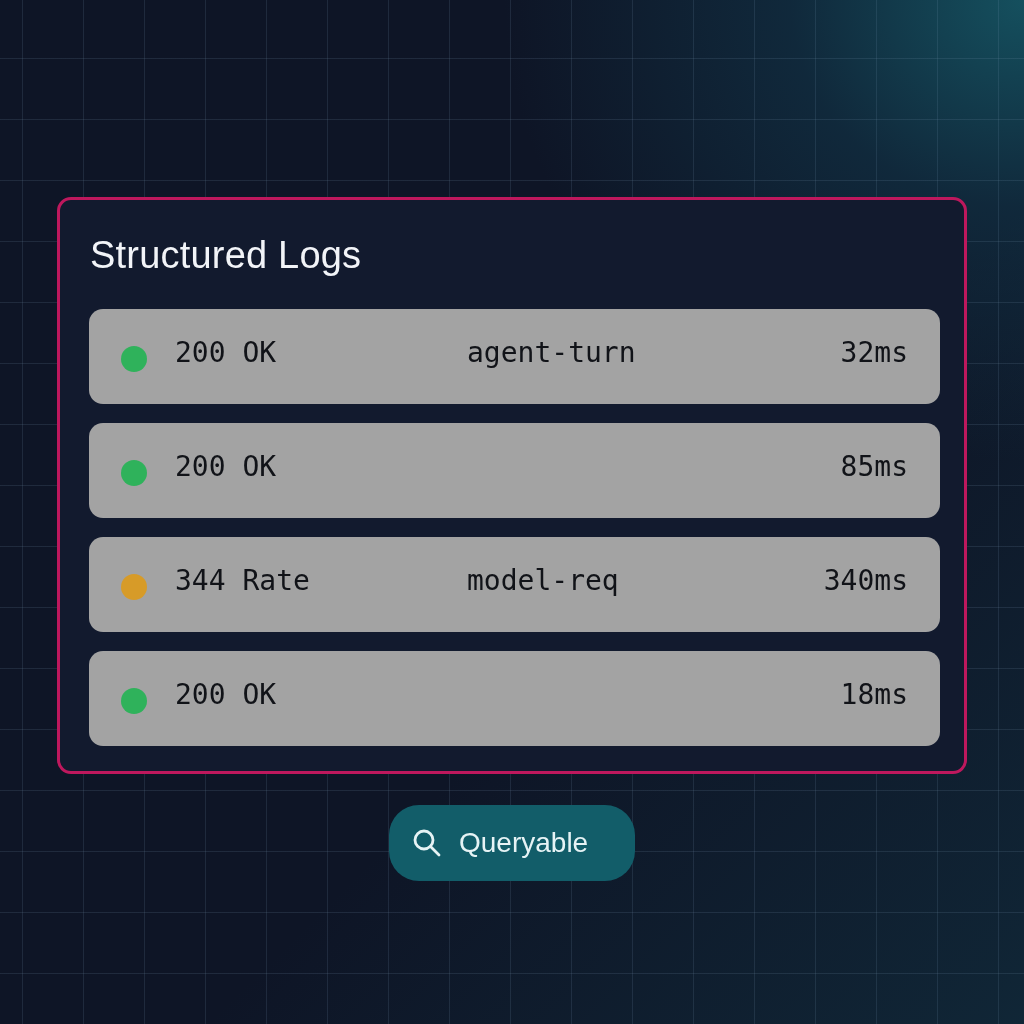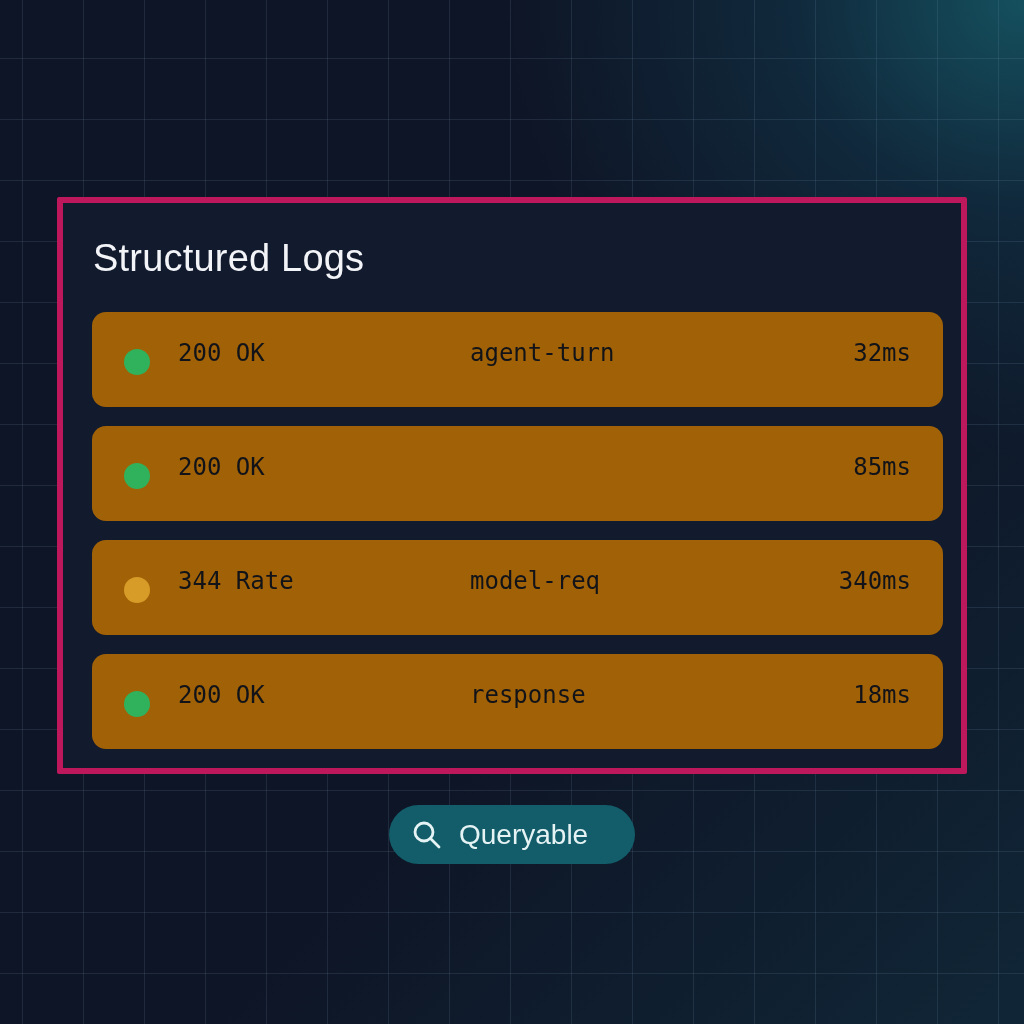--- a/index.html
+++ b/index.html
@@ -19,41 +19,41 @@
       background-image:
         linear-gradient(to right, rgba(120,150,180,0.16) 1px, transparent 1px),
         linear-gradient(to bottom, rgba(120,150,180,0.16) 1px, transparent 1px);
       background-size:61px 61px;
       background-position:22px -3px;
     }
     .card {
       position:absolute; left:57px; top:197px; width:910px; height:577px;
       box-sizing:border-box;
       background:#121a2e;
-      border:6px solid #be185d;
-      border-radius:2px;
+      border:3px solid #be185d;
+      border-radius:14px;
     }
     .card-title {
       position:absolute; left:30px; top:34px;
       font-size:38px; color:#f2f4f8; font-weight:400; letter-spacing:0.2px;
     }
     .row {
       position:absolute; left:29px; width:851px; height:95px;
-      background:#a16207; border-radius:14px;
+      background:#a3a3a3; border-radius:14px;
       font-family:"DejaVu Sans Mono", "Liberation Mono", monospace;
-      font-size:24px; color:#111318;
+      font-size:28px; color:#111318;
     }
     .row .dot {
       position:absolute; left:32px; top:37px; width:26px; height:26px; border-radius:50%;
     }
     .row .status { position:absolute; left:86px; top:27px; white-space:pre; }
     .row .event  { position:absolute; left:354px; top:27px; white-space:pre;margin-left:24px; }
     .row .latency{ position:absolute; right:32px; top:27px; white-space:pre; }
     .pill {
-      position:absolute; left:389px; top:805px; width:246px; height:59px;
+      position:absolute; left:389px; top:805px; width:246px; height:76px;
       border-radius:30px; background:#125d69;
       color:#e6f3f5; font-size:28px;
       display:flex; align-items:center; box-sizing:border-box; padding-left:22px;
     }
     .pill svg { width:32px; height:32px; margin-right:16px; flex:none; }
   </style>
 </head>
 <body>
 
 <div class="bg-glow"></div>
@@ -78,21 +78,20 @@
   <div class="row" style="top:337px">
     <span class="dot" style="background:#d79b28"></span>
     <span class="status">344 Rate</span>
     <span class="event">model-req</span>
     <span class="latency">340ms</span>
   </div>
 
   <div class="row" style="top:451px">
     <span class="dot" style="background:#2fb25b"></span>
     <span class="status">200 OK</span>
-    <span class="event">response</span>
     <span class="latency">18ms</span>
   </div>
 </section>
 
 <div class="pill">
   <svg viewBox="0 0 32 32">
     <circle cx="13" cy="13" r="9" fill="none" stroke="#e6f3f5" stroke-width="2.8"></circle>
     <line x1="19.5" y1="19.5" x2="28" y2="28" stroke="#e6f3f5" stroke-width="2.8" stroke-linecap="round"></line>
   </svg>
   <span>Queryable</span>

